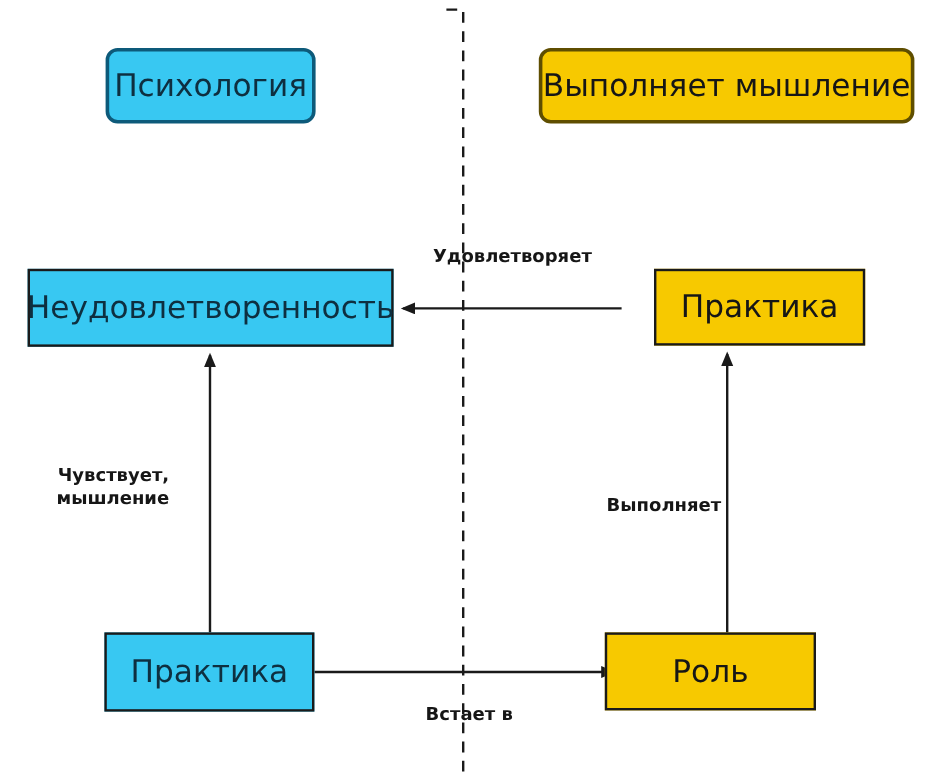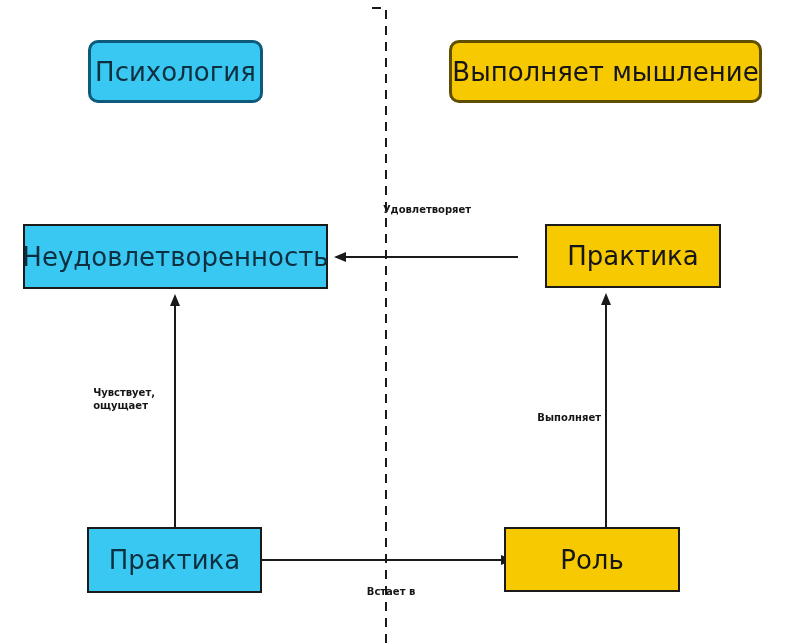--- a/index.html
+++ b/index.html
@@ -51,28 +51,28 @@
   
   .psychology        { left: 88px;  top: 40px;  width: 175px; height: 63px; }
   .systems-thinking  { left: 449px; top: 40px;  width: 313px; height: 63px; }
   .dissatisfaction   { left: 23px;  top: 224px; width: 305px; height: 65px; }
   .practice          { left: 518px; top: 224px; width: 176px; height: 64px; margin-left: 27px; }
   .person            { left: 87px;  top: 527px; width: 175px; height: 66px; }
   .role              { left: 504px; top: 527px; width: 176px; height: 65px; }
 
   .edge-label {
     position: absolute;
-    font-size: 10px;
+    font-size: 15px;
     font-weight: bold;
     color: var(--dark-text, #161616);
     line-height: 1.25;
     white-space: nowrap;
   }
   .label-satisfies { left: 427px; top: 204px; transform: translateX(-50%); }
-  .label-feels     { right: 638px; top: 387px; text-align: left; }
+  .label-feels     { right: 652px; top: 387px; text-align: right; }
   .label-performs  { right: 192px; top: 412px; text-align: right; }
   .label-stands-in { left: 391px; top: 586px; transform: translateX(-50%); }
 </style>
 </head>
 <body>
 
 <div class="canvas">
 
   <svg class="wires" viewBox="0 0 793 644" xmlns="http://www.w3.org/2000/svg">
     <defs>
@@ -113,20 +113,20 @@
   </div>
 
   <div class="node yellow role">
     <span>Роль</span>
   </div>
 
   <div class="edge-label label-satisfies">Удовлетворяет</div>
 
   <div class="edge-label label-feels">
     <div>Чувствует,</div>
-    <div>ощущает</div>
+    <div>мышление</div>
   </div>
 
   <div class="edge-label label-performs">Выполняет</div>
 
   <div class="edge-label label-stands-in">Встает в</div>
 
 </div>
 
 </body></html>

